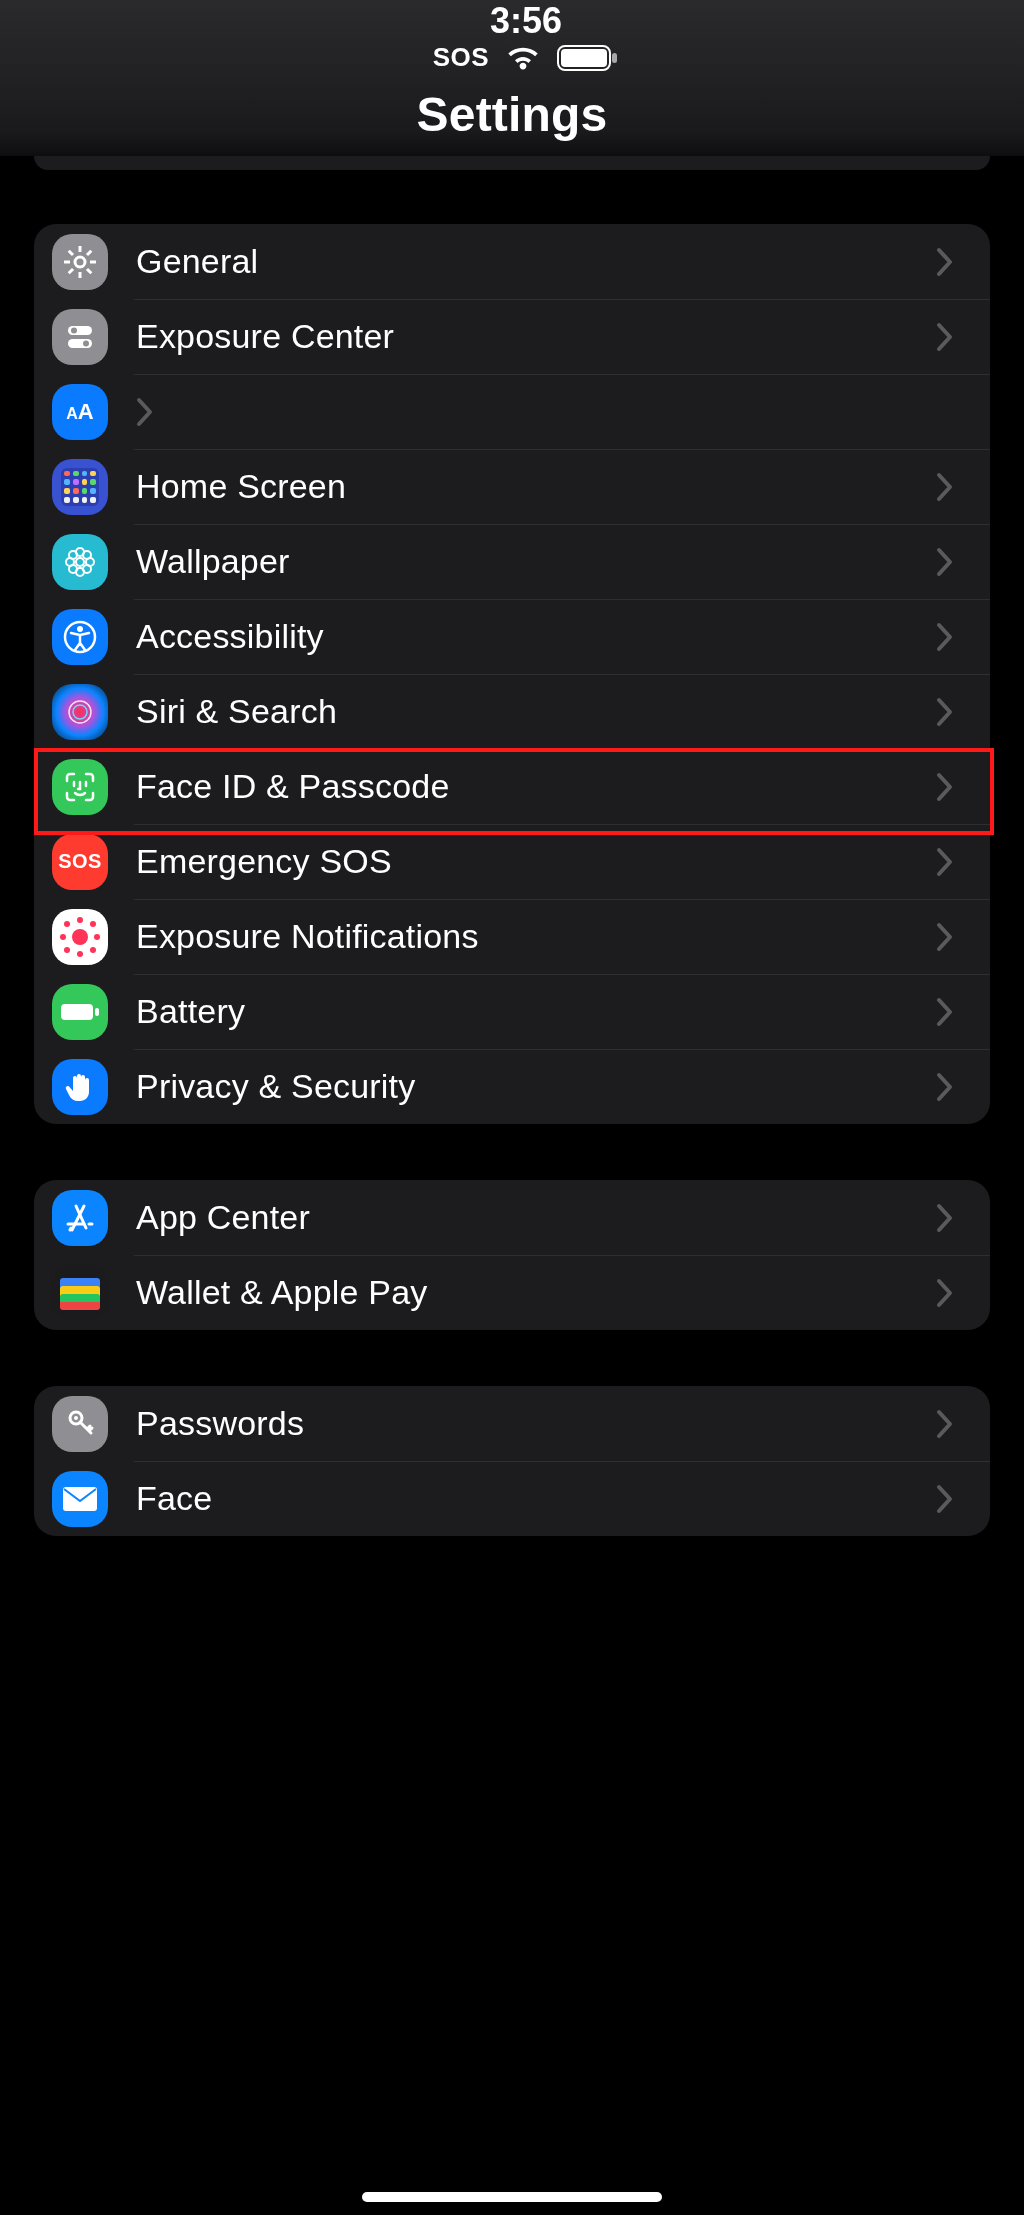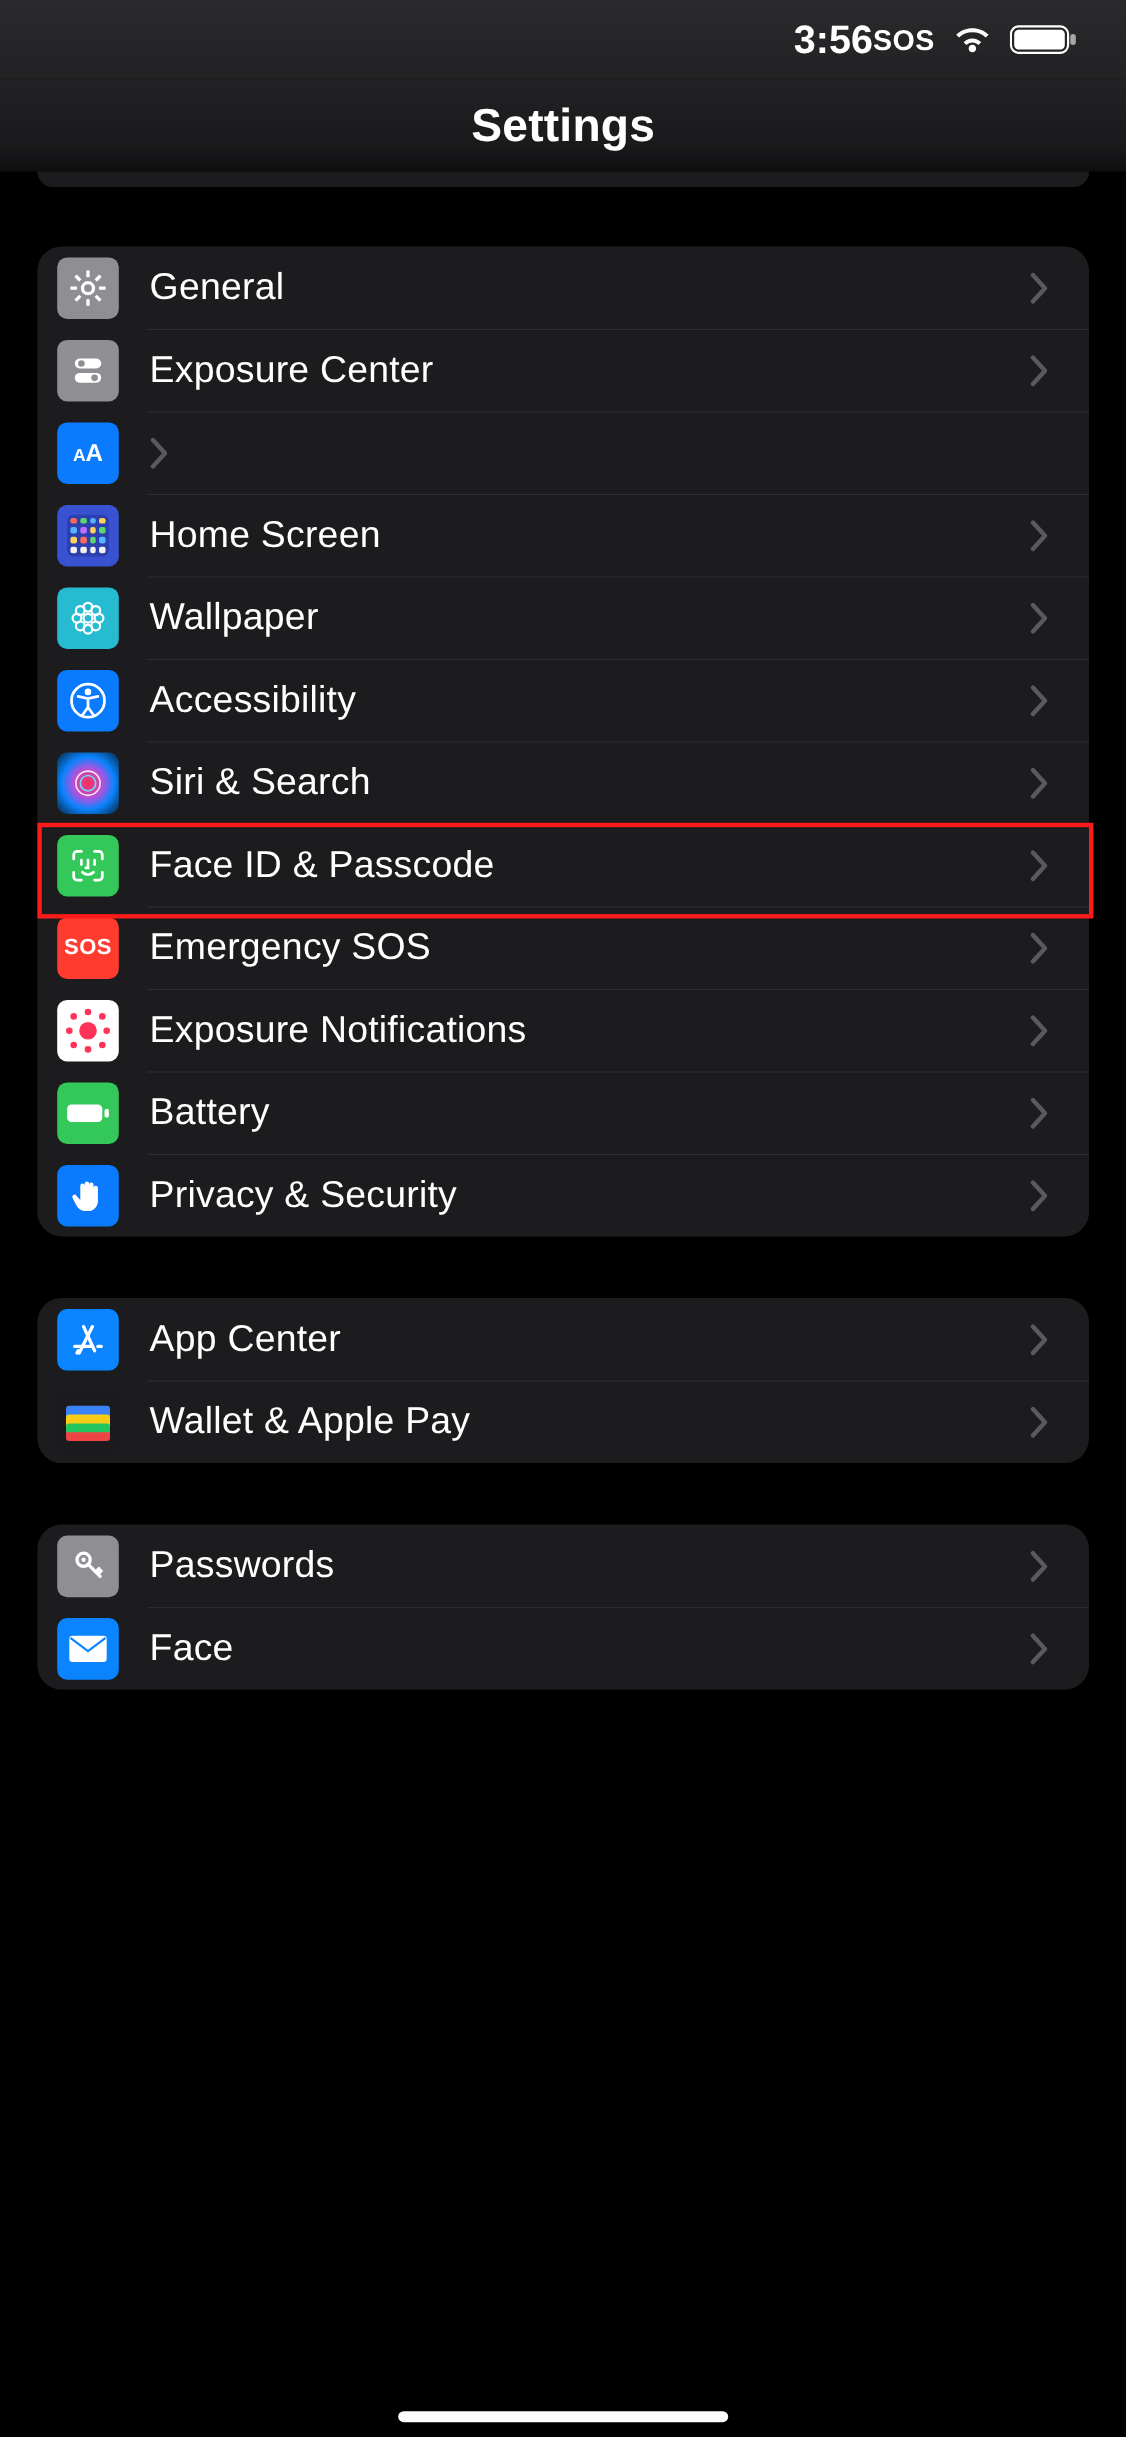--- a/index.html
+++ b/index.html
@@ -4,38 +4,39 @@
   <style>
     * { margin: 0; padding: 0; box-sizing: border-box; -webkit-font-smoothing: antialiased; }
     html, body { width: 1024px; background: #000; font-family: -apple-system, "SF Pro Text", "Helvetica Neue", Arial, sans-serif; color: #fff; }
     body { position: relative; min-height: 2215px; }
 
     
     .status-bar {
       height: 72px;
       display: flex;
       align-items: center;
-      justify-content: flex-end;
+      justify-content: flex-start;
       padding: 0 44px 0 72px;
       background: linear-gradient(#2a2a2c, #222224);
+      flex-direction: column;
     }
     .status-time { font-size: 36px; font-weight: 600; }
     .status-right { display: flex; align-items: center; gap: 14px; }
     .sos { font-size: 26px; font-weight: 700; letter-spacing: 0.5px; }
     .wifi-icon, .battery-icon { display: inline-flex; }
 
     
     .nav {
       height: 84px;
       display: flex;
       align-items: center;
       justify-content: center;
       background: linear-gradient(#222224, #1a1a1c 70%, #0e0e0f);
     }
-    .nav-title { font-size: 42px; font-weight: 600; letter-spacing: 0.2px; }
+    .nav-title { font-size: 48px; font-weight: 600; letter-spacing: 0.2px; }
 
     
     .content { padding: 0 34px 40px 34px; }
 
     
     .peek-group {
       height: 14px;
       margin-top: 0;
       background: #1c1c1e;
       border-radius: 0 0 22px 22px;
@@ -62,21 +63,21 @@
       position: absolute;
       left: 100px;
       right: 0;
       top: 0;
       height: 1px;
       background: #2e2e30;
     }
     .icon-box {
       width: 56px;
       height: 56px;
-      border-radius: 9px;
+      border-radius: 20px;
       margin-right: 28px;
       display: flex;
       align-items: center;
       justify-content: center;
       flex-shrink: 0;
     }
     .row-label {
       font-size: 34px;
       font-weight: 400;
       color: #fff;

